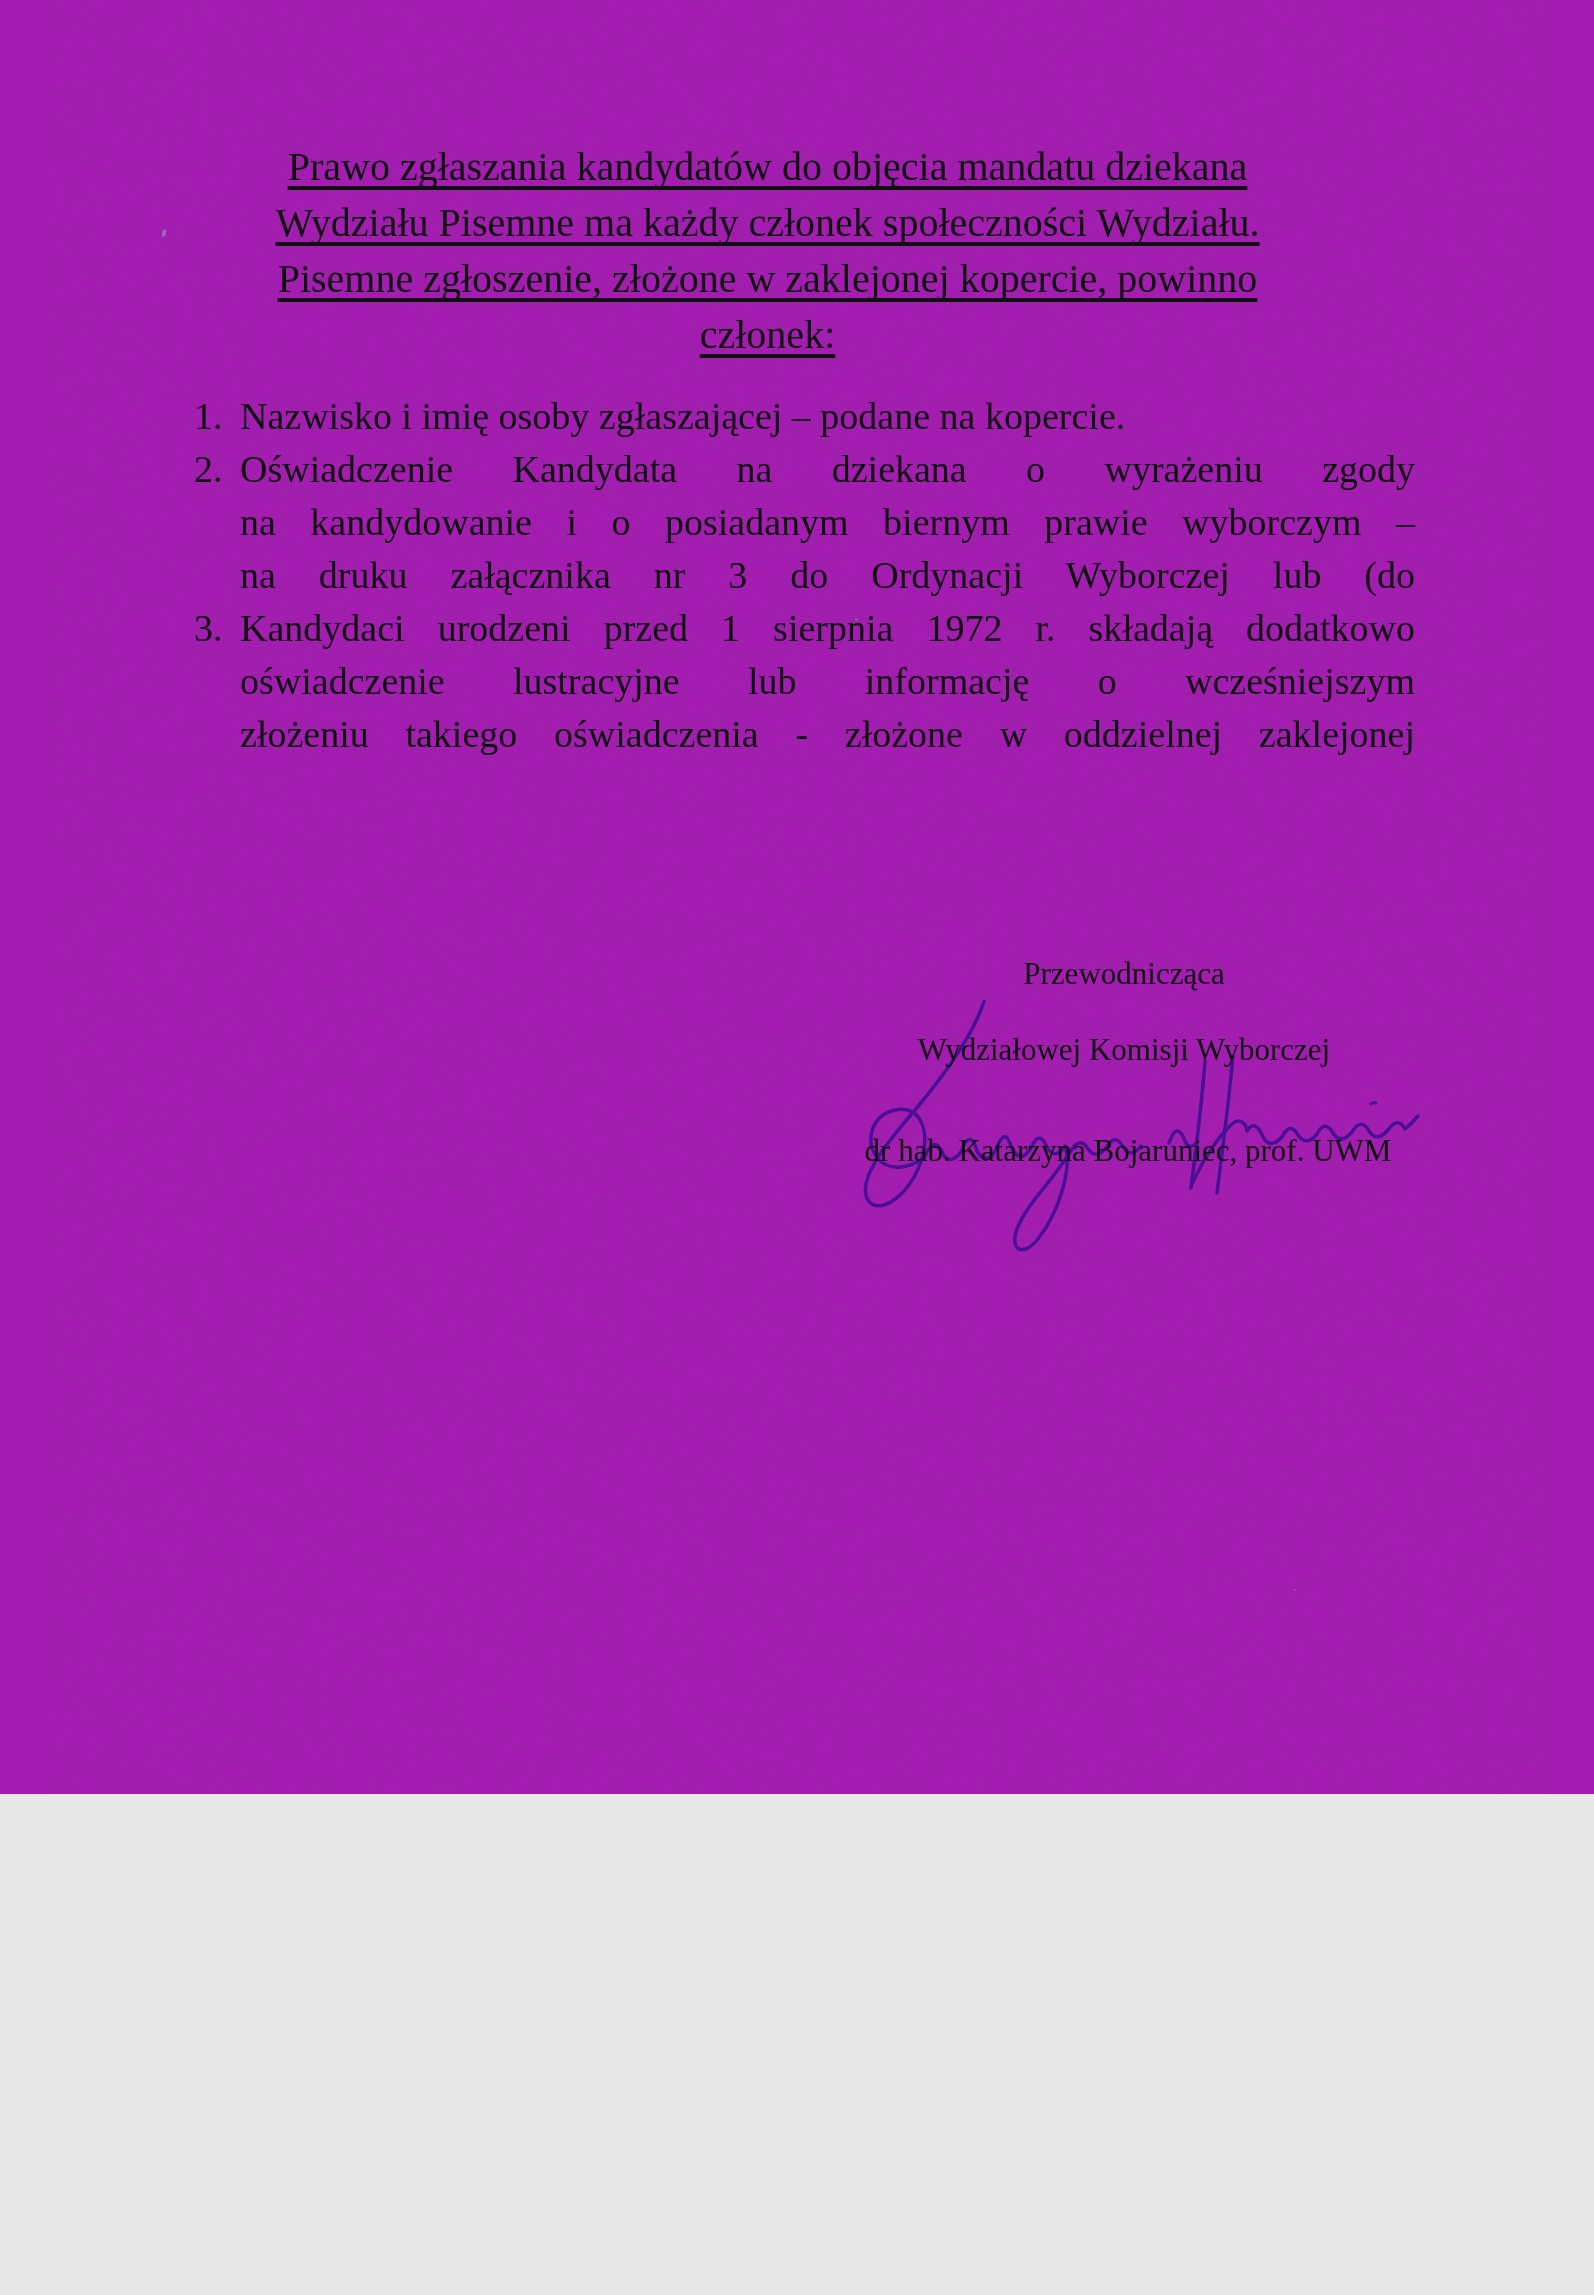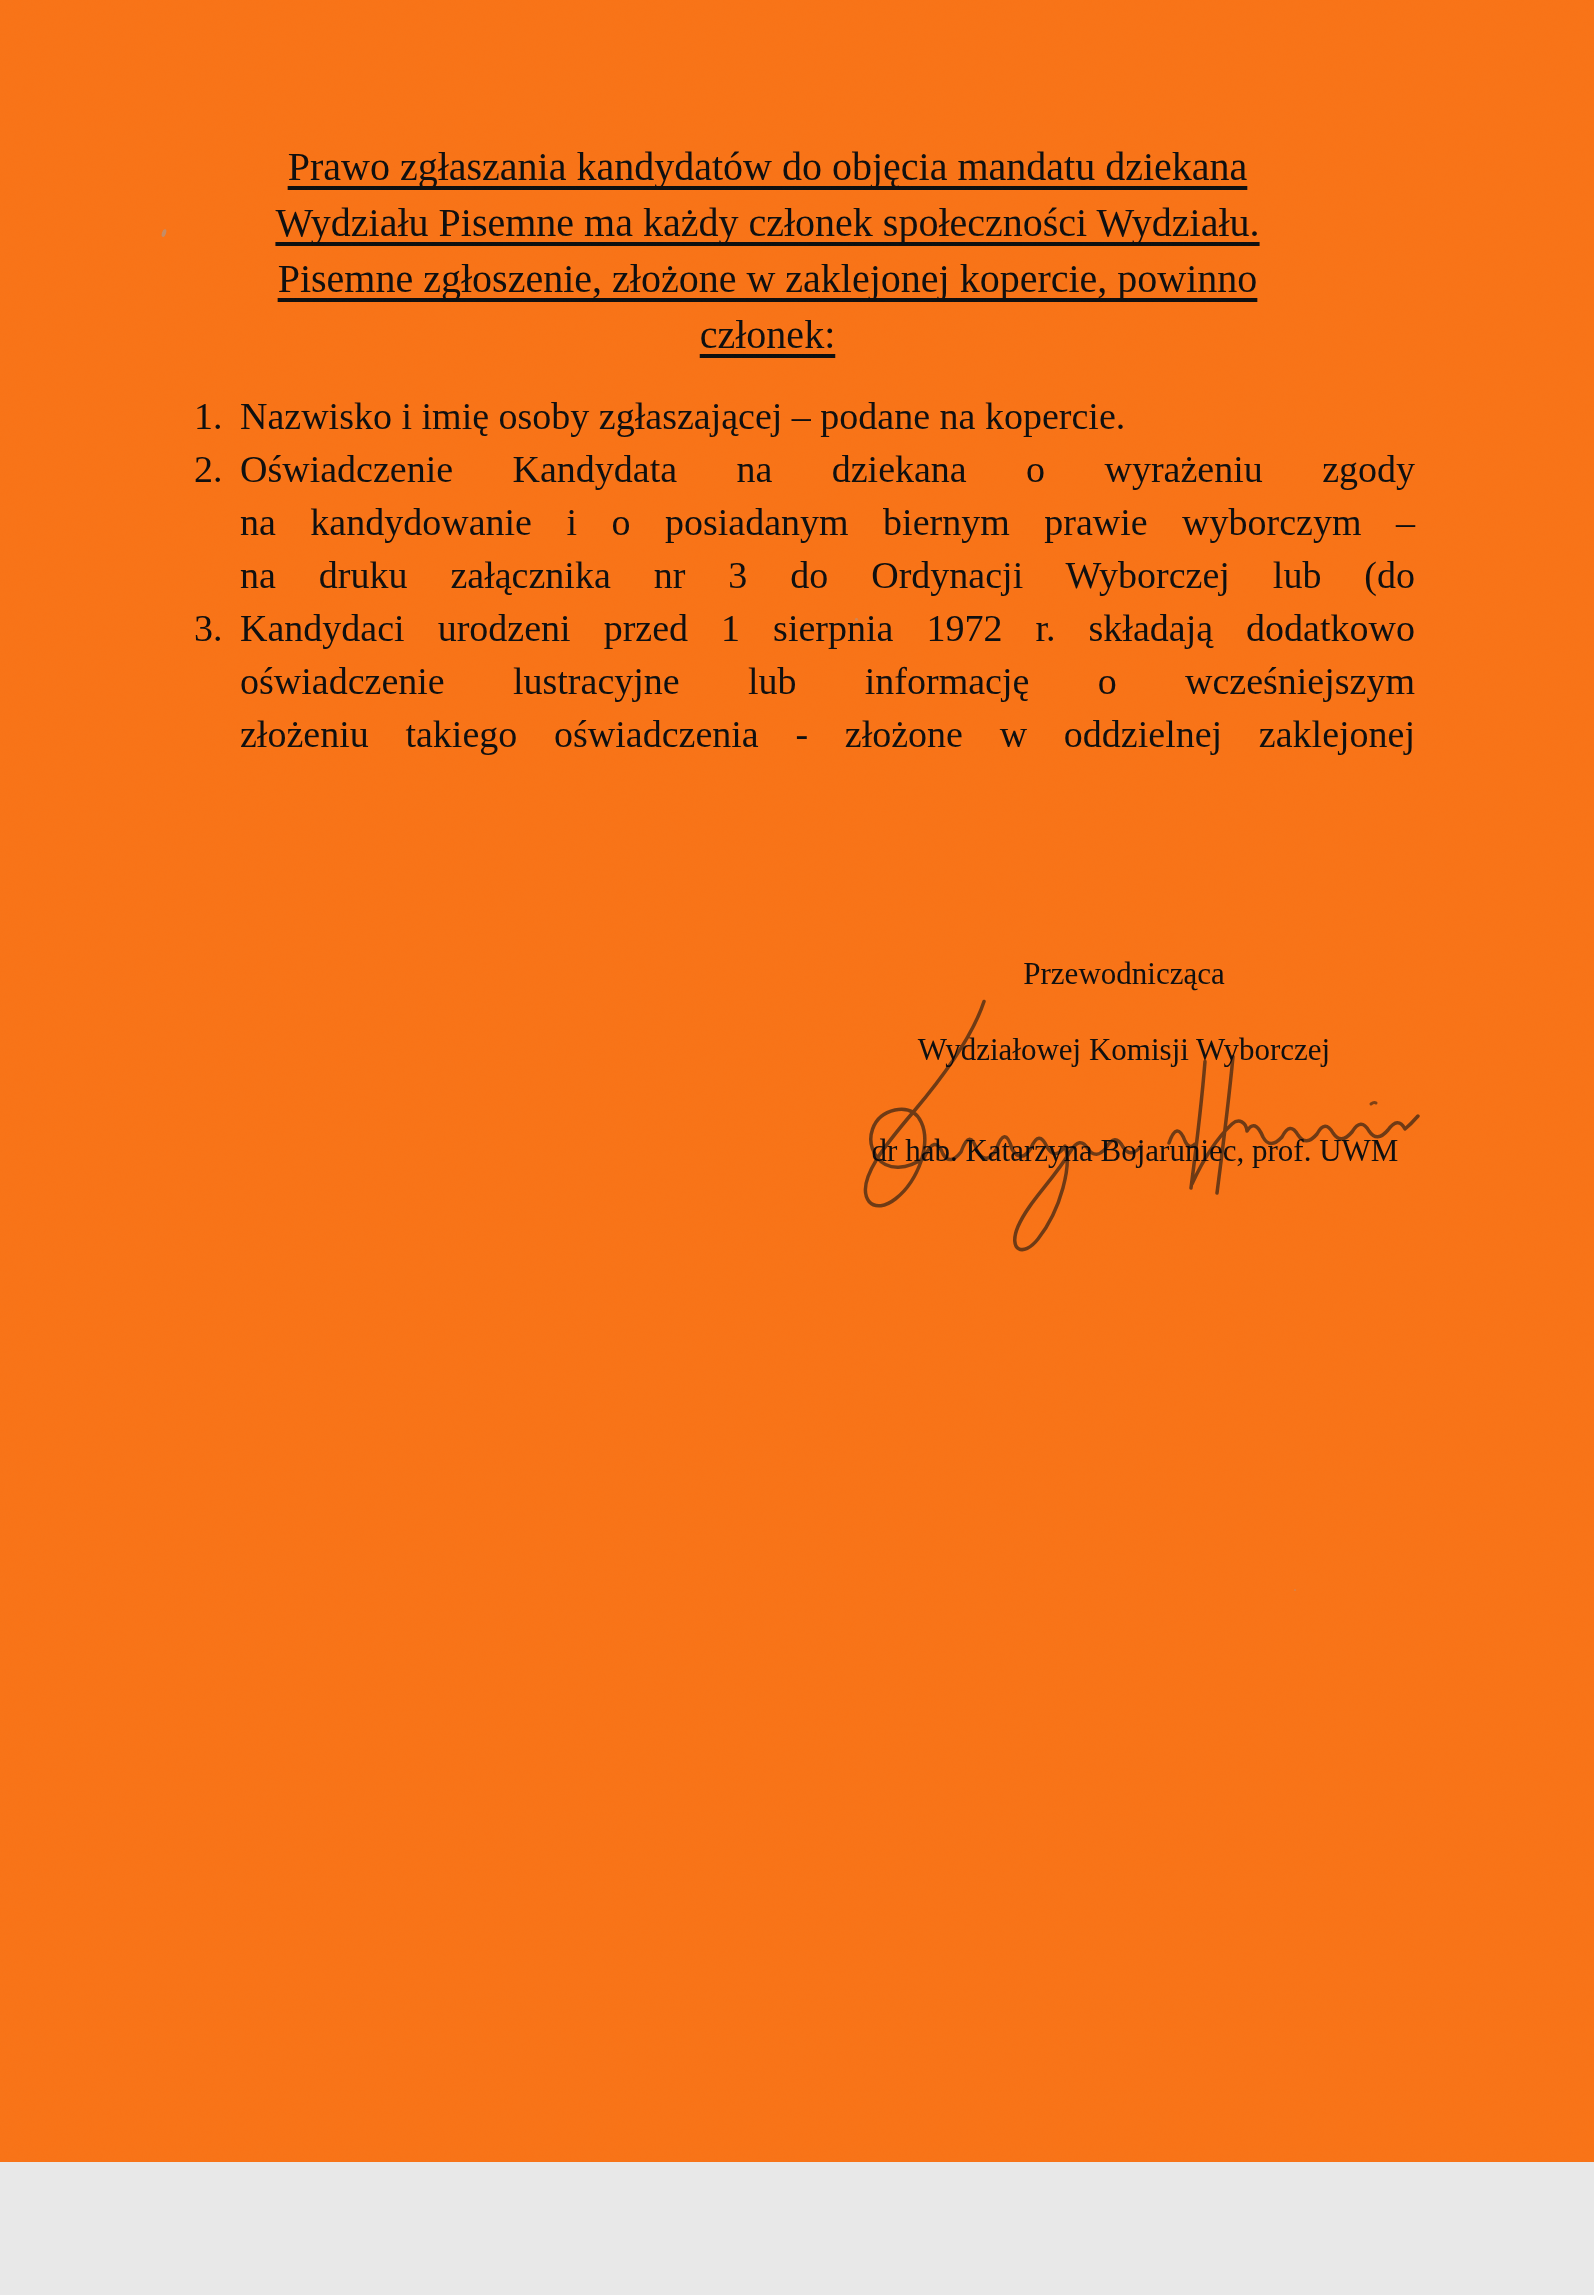--- a/index.html
+++ b/index.html
@@ -1,20 +1,20 @@
 <!DOCTYPE html>
 <html style="font-size:8px"><head>
 <meta charset="utf-8">
 <title>Document</title>
 <style>
   html, body { margin:0; padding:0; background:#e8e8e8; }
   .page {
     position:relative;
-    width:1594px; height:2162px;
-    background:#f97316;
+    width:1594px; height:1794px;
+    background:#a21caf;
     overflow:hidden;
     font-family:"Liberation Serif", "DejaVu Serif", serif;
     color:#0e0e0e;
   }
   
   .heading {
     position:absolute; left:215px; top:139px; width:1105px;
     text-align:center; font-size:40px; line-height:56px;
     font-weight:normal;
   }
@@ -35,21 +35,21 @@
   .line { height:53px; white-space:nowrap; }
   .jl   {
     white-space:normal;
     text-align:justify;
     text-align-last:justify;
   }
   
   .sigblock { position:absolute; left:799px; top:0; width:650px; text-align:center; }
   .sig-role1 { position:absolute; left:0; top:958px; width:100%; font-size:31px; line-height:1; }
   .sig-role2 { position:absolute; left:0; top:1034px; width:100%; font-size:31px; line-height:1; }
-  .sig-name  { position:absolute; left:11px; top:1135px; width:100%; font-size:31px; line-height:1; }
+  .sig-name  { position:absolute; left:4px; top:1135px; width:100%; font-size:31px; line-height:1; }
   .sig-svg {
     position:absolute; left:774px; top:974px;
     width:725px; height:325px;
     mix-blend-mode:multiply;
     pointer-events:none;
   }
   
   .noise {
     position:absolute; inset:0; width:100%; height:100%;
     opacity:0.05; pointer-events:none;

